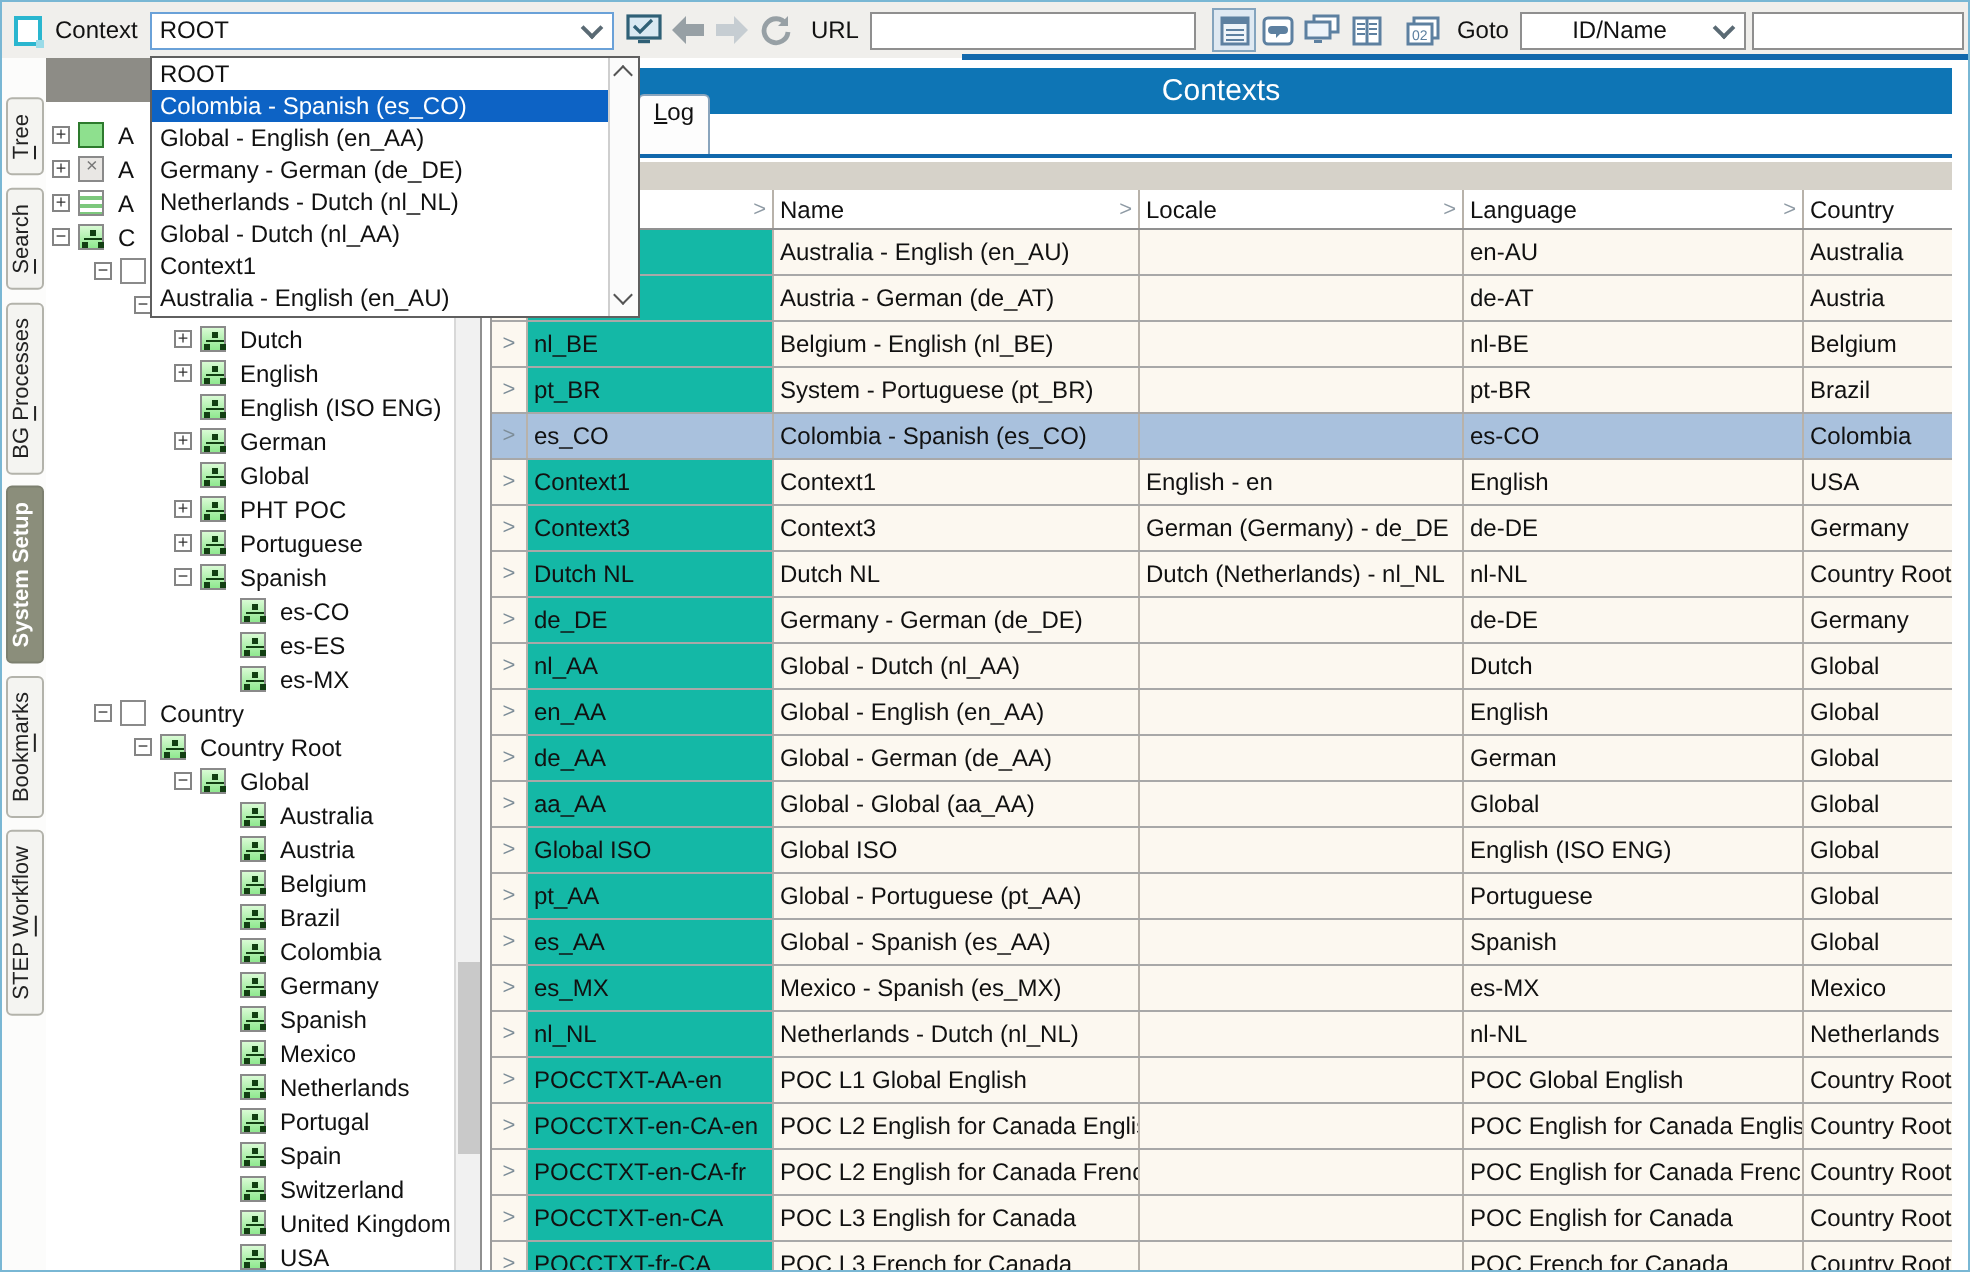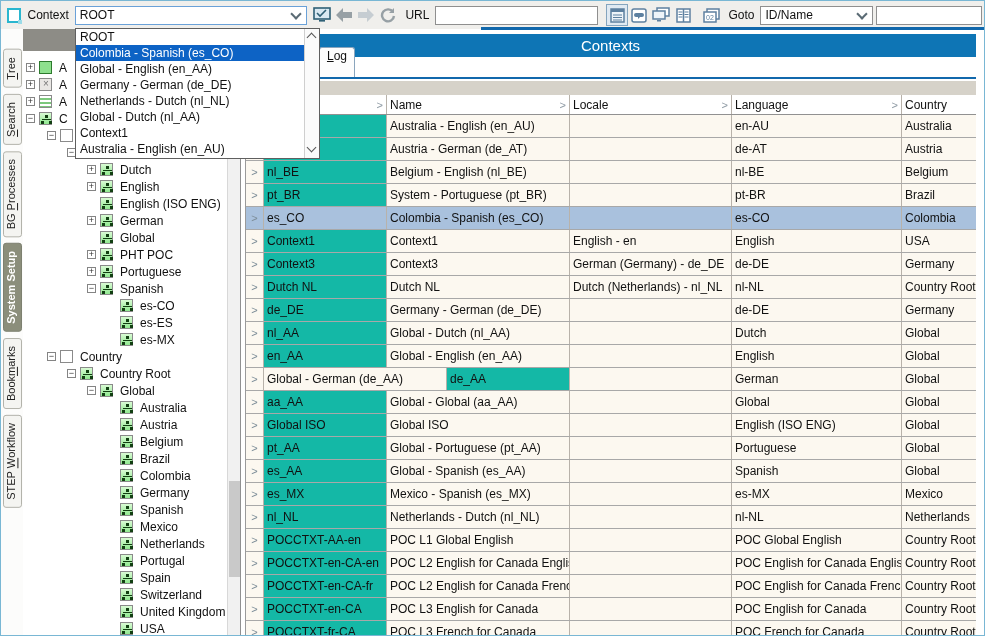--- a/index.html
+++ b/index.html
@@ -16,21 +16,21 @@
   .combo { height:19px; background:#fff; border:1px solid #6aa1d8; display:flex; align-items:center; }
   .combo .cv { flex:1; padding-left:4px; overflow:hidden; white-space:nowrap; }
   .chev { width:8px; height:8px; border-right:2px solid #5a6a74; border-bottom:2px solid #5a6a74;
           transform:rotate(45deg); margin:-3px 6px 0 4px; flex:none; }
   .ctx-combo { width:244px; }
   .tb-input { height:19px; border:1px solid #8f8f8f; background:#fff; font:inherit; padding:0 3px; }
   .url-input { width:165px; }
   .goto-input { width:106px; margin-right:2px; }
   .tb-ico { width:22px; height:22px; display:flex; align-items:center; justify-content:center; flex:none; }
   .pressed { background:#dfe9f2; border:1px solid #84a4be; }
-  .goto-combo { width:118px; border-color:#8f8f8f; }
+  .goto-combo { width:118px; border-color:#8f8f8f;text-align:center; }
   svg { display:block; }
 
   
   .main { display:flex; height:608px; }
 
   
   .tabstrip { width:22px; flex:none; background:#fcfcfb; padding-top:20px; display:flex; flex-direction:column; align-items:center; }
   .vtab { writing-mode:vertical-rl; transform:rotate(180deg); border:1px solid #b3b3ab; border-radius:3px;
           background:#f4f4f1; color:#222; font-size:11px; padding:7px 1px; margin-bottom:6px; width:19px;
           text-align:center; white-space:nowrap; }
@@ -501,22 +501,22 @@
           <div class="c c-id">en_AA</div>
           <div class="c c-nm">Global - English (en_AA)</div>
           <div class="c c-lc"></div>
           <div class="c c-lg">English</div>
           <div class="c c-ct">Global</div>
         </div>
         <div class="trow">
           <div class="c c-gut">
             <span class="gutchev">&gt;</span>
           </div>
+          <div class="c c-id">de_AA</div>
           <div class="c c-nm">Global - German (de_AA)</div>
-          <div class="c c-id">de_AA</div>
           <div class="c c-lc"></div>
           <div class="c c-lg">German</div>
           <div class="c c-ct">Global</div>
         </div>
         <div class="trow">
           <div class="c c-gut">
             <span class="gutchev">&gt;</span>
           </div>
           <div class="c c-id">aa_AA</div>
           <div class="c c-nm">Global - Global (aa_AA)</div>

